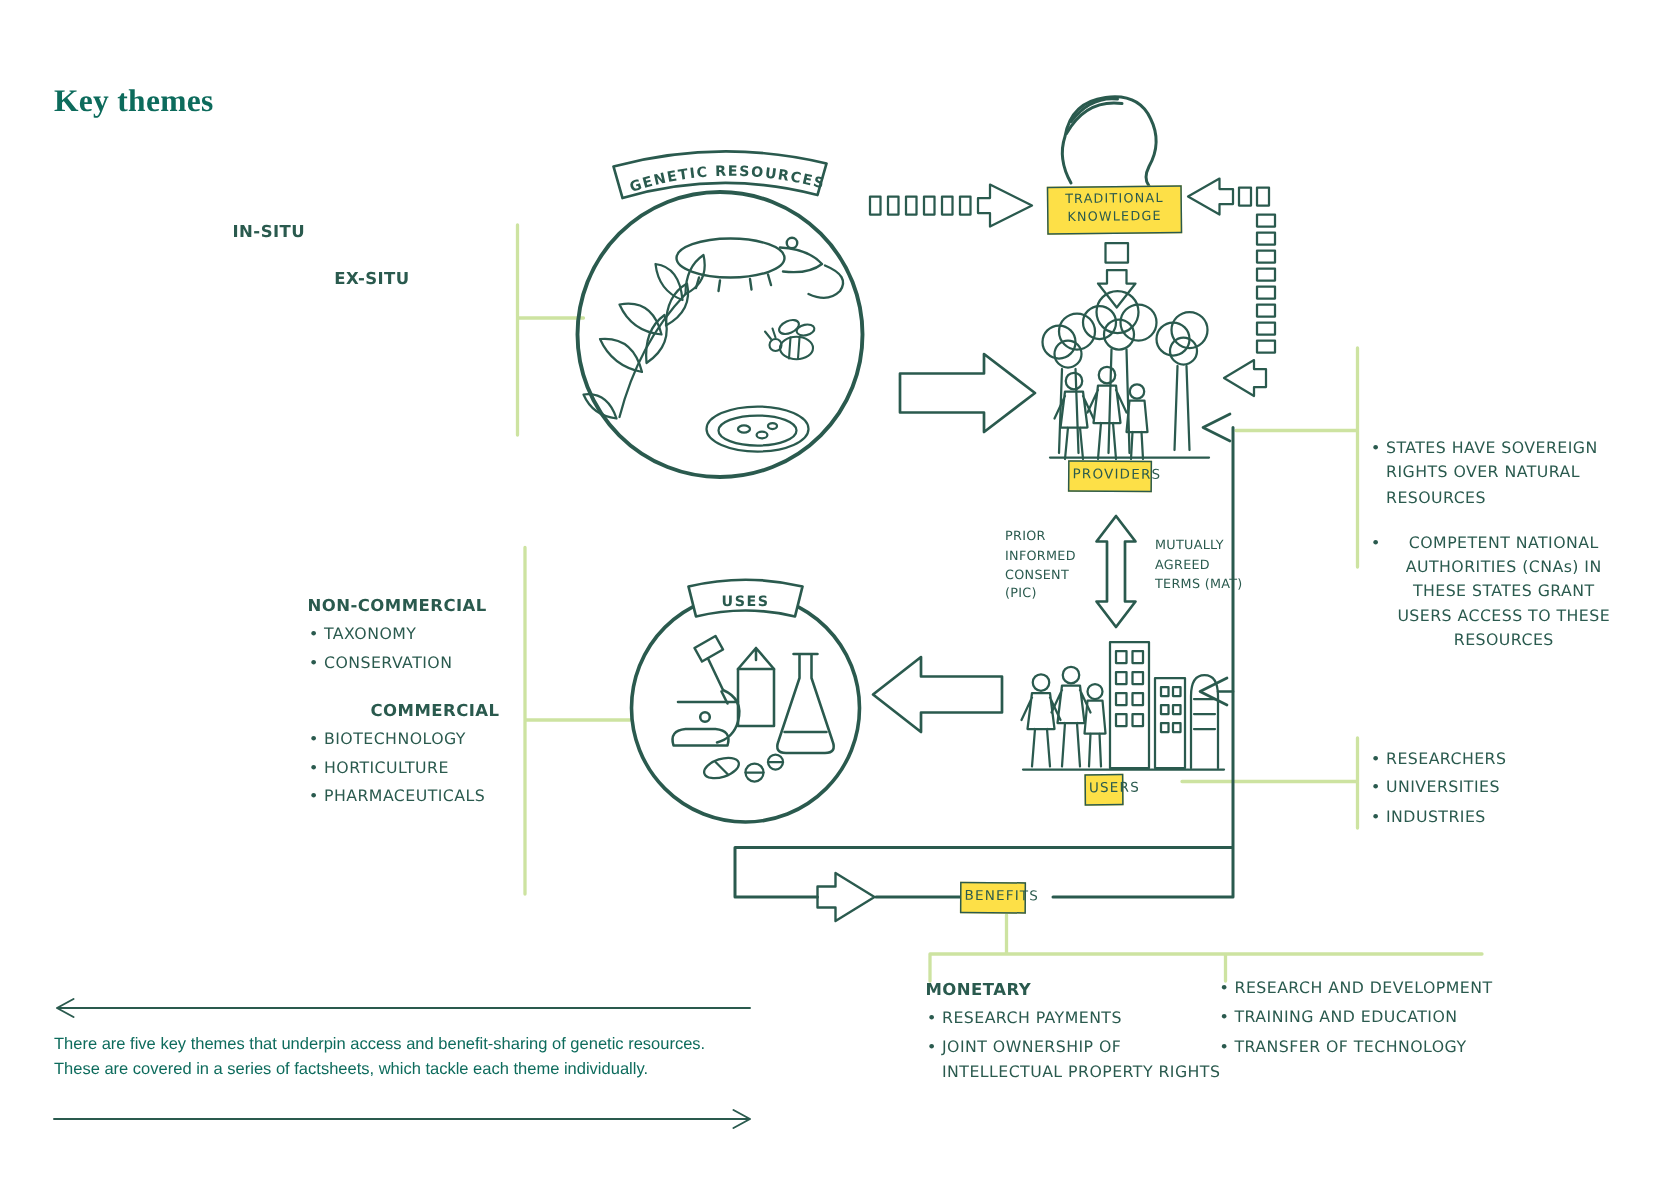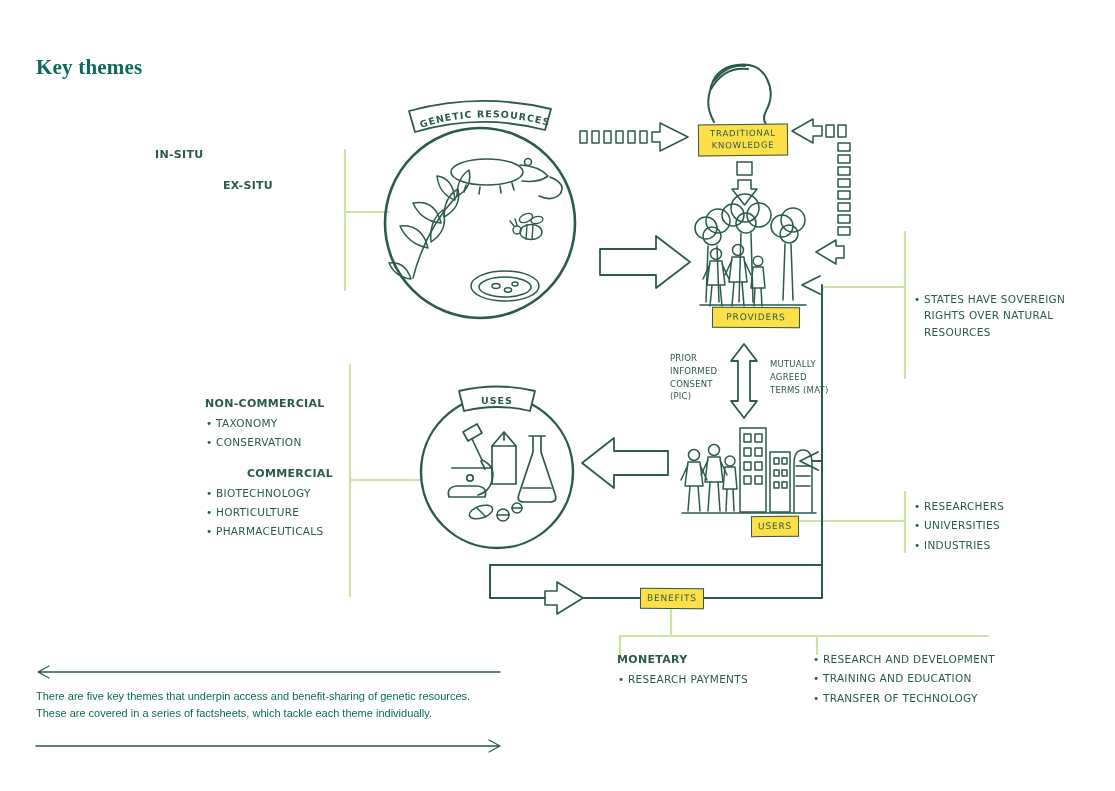--- a/index.html
+++ b/index.html
@@ -46,23 +46,23 @@
   .states       { left:913px; top:247px; width:168px;margin-top:44px; }
   .researchers  { left:913px; top:498px; width:150px; }
   .usesleft     { left:205px; top:395px; width:170px; }
   .monetary     { left:617px; top:651px; width:200px; }
   .nonmonetary  { left:812px; top:651px; width:215px; }
 
   .pic { left:670px; top:352px; width:58px; font-size:8.5px; line-height:1.5; letter-spacing:.2px; }
   .mat { left:770px; top:358px; width:66px; font-size:8.5px; line-height:1.5; letter-spacing:.2px; }
 
   .tk-box        { left:698px; top:124px; width:90px; transform:rotate(-.6deg); }
-  .providers-box { left:712px; top:307px; width:88px; font-size:9px; transform:rotate(.4deg); }
-  .users-box     { left:723px; top:516px; width:48px; font-size:9px; transform:rotate(-.5deg);margin-left:28px; }
-  .benefits-box  { left:640px; top:588px; width:64px; font-size:9px; transform:rotate(.3deg); }
+  .providers-box { left:712px; top:307px; width:56px; font-size:9px; transform:rotate(.4deg); }
+  .users-box     { left:723px; top:516px; width:26px; font-size:9px; transform:rotate(-.5deg); }
+  .benefits-box  { left:640px; top:588px; width:44px; font-size:9px; transform:rotate(.3deg); }
 
   .footer-text {
     position:absolute; left:36px; top:688px; width:462px;
     color:var(--title); font-family:"Liberation Sans",sans-serif;
     font-size:11px; line-height:1.55;
   }
 </style>
 </head>
 <body>
 
@@ -276,20 +276,21 @@
     <div class="h">IN-SITU</div>
     <div class="h gap">EX-SITU</div>
   </div>
 
   <div class="label-box tk-box">TRADITIONAL KNOWLEDGE</div>
 
   <div class="label-box providers-box">PROVIDERS</div>
 
   <div class="hand states">
     <div class="bullet">STATES HAVE SOVEREIGN RIGHTS OVER NATURAL RESOURCES</div>
+    <div class="bullet gap">COMPETENT NATIONAL AUTHORITIES (CNAs) IN THESE STATES GRANT USERS ACCESS TO THESE RESOURCES</div>
   </div>
 
   <div class="hand pic">PRIOR INFORMED CONSENT (PIC)</div>
   <div class="hand mat">MUTUALLY AGREED TERMS (MAT)</div>
 
   <div class="label-box users-box">USERS</div>
   <div class="hand usesleft">
     <div class="h">NON-COMMERCIAL</div>
     <div class="bullet">TAXONOMY</div>
     <div class="bullet">CONSERVATION</div>
@@ -302,20 +303,21 @@
   <div class="hand researchers">
     <div class="bullet">RESEARCHERS</div>
     <div class="bullet">UNIVERSITIES</div>
     <div class="bullet">INDUSTRIES</div>
   </div>
 
   <div class="label-box benefits-box">BENEFITS</div>
   <div class="hand monetary">
     <div class="h">MONETARY</div>
     <div class="bullet">RESEARCH PAYMENTS</div>
+    <div class="bullet">JOINT OWNERSHIP OF INTELLECTUAL PROPERTY RIGHTS</div>
   </div>
   <div class="hand nonmonetary">
     <div class="bullet">RESEARCH AND DEVELOPMENT</div>
     <div class="bullet">TRAINING AND EDUCATION</div>
     <div class="bullet">TRANSFER OF TECHNOLOGY</div>
   </div>
 
   <div class="footer-text">There are five key themes that underpin access and benefit-sharing of genetic resources. These are covered in a series of factsheets, which tackle each theme individually.</div>
 
 </div>

